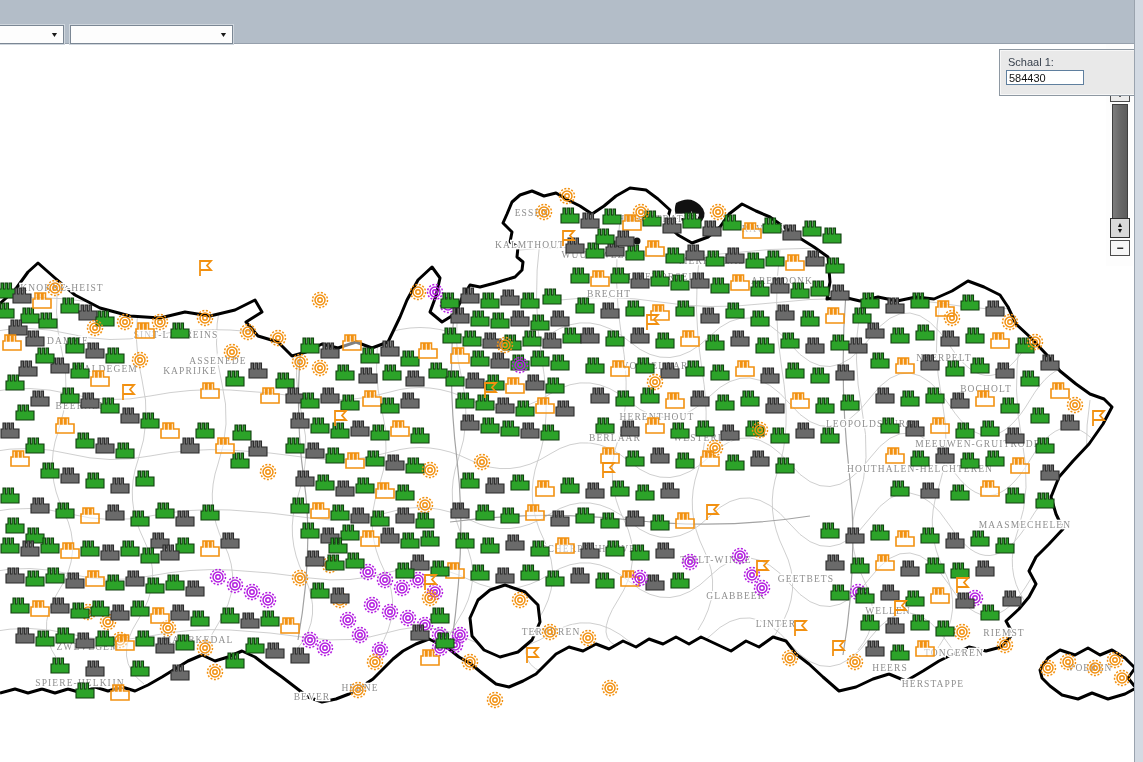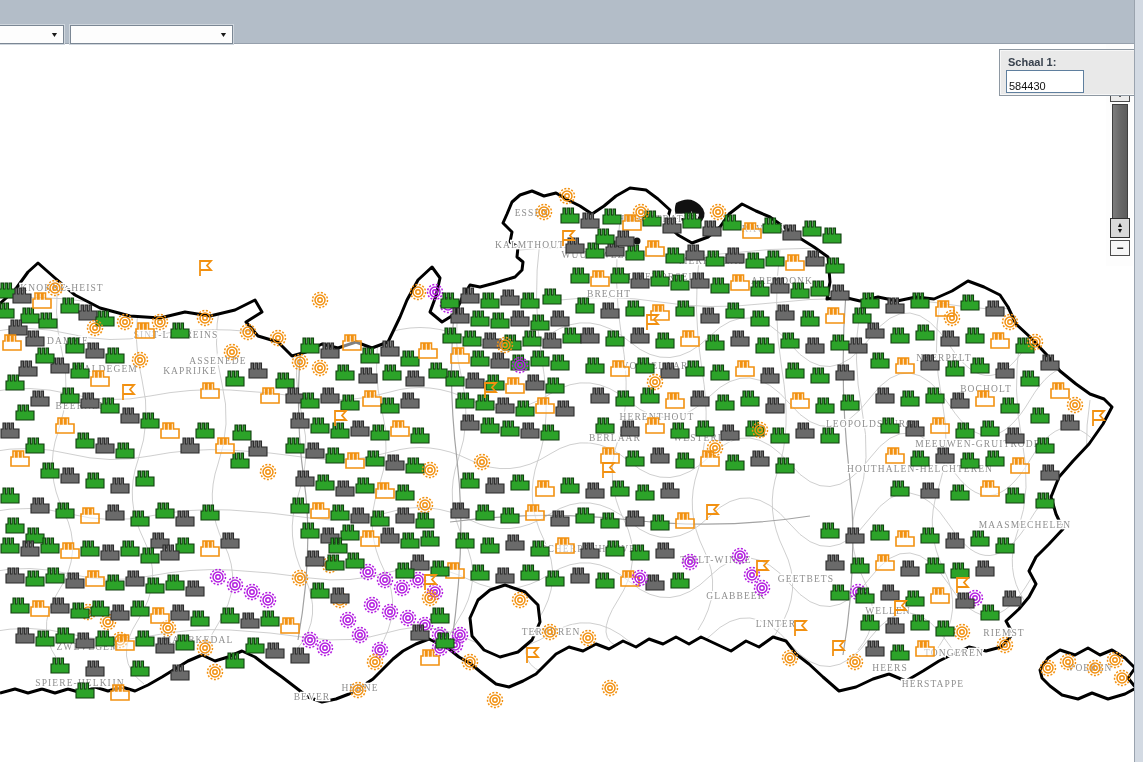--- a/index.html
+++ b/index.html
@@ -32,25 +32,25 @@
   .icon-d{fill:#6a6a6a;stroke:#2b2b2b;stroke-width:1.1;}
   .icon-o{fill:#ffffff;fill-opacity:.5;stroke:#f29111;stroke-width:1.6;}
   .icon-c{stroke:#f29111;fill:none;stroke-width:1.5;}
   .icon-p{stroke:#b31ee0;fill:none;stroke-width:1.5;}
   .icon-f{fill:none;stroke:#f29111;stroke-width:1.8;}
 
   
   .scale-panel{position:absolute;left:999px;top:49px;width:137px;height:45px;
                background:#e9e9e9;border:1px solid #8e98a2;
                box-shadow:inset 0 0 0 1px #f7f7f7;z-index:30;}
-  .scale-label{position:absolute;left:8px;top:6px;font-size:11px;font-weight:bold;
+  .scale-label{position:absolute;left:8px;top:6px;font-size:11px;font-weight:normal;
                color:#39424e;}
   .scale-input{position:absolute;left:6px;top:20px;width:74px;height:13px;
                border:1px solid #5f7f9e;background:#fff;font-size:11px;
-               font-family:"Liberation Sans",sans-serif;color:#111;padding:8px 0 0 2px;}
+               font-family:"Liberation Sans",sans-serif;color:#111;padding:0 0 0 2px;}
 
   
   .zoomer{position:absolute;left:1106px;top:44px;width:27px;height:222px;
           background:#fdfdfd;z-index:25;}
   .zbtn{position:absolute;left:4px;width:20px;height:16px;background:#ececec;
         border:1px solid #4c4c4c;font-size:12px;font-weight:bold;color:#111;
         text-align:center;line-height:14px;cursor:pointer;box-sizing:border-box;}
   .zplus{top:42px;}
   .zminus{top:196px;background:#f6f6f6;}
   .ztrack{position:absolute;left:6px;top:60px;width:16px;height:134px;

